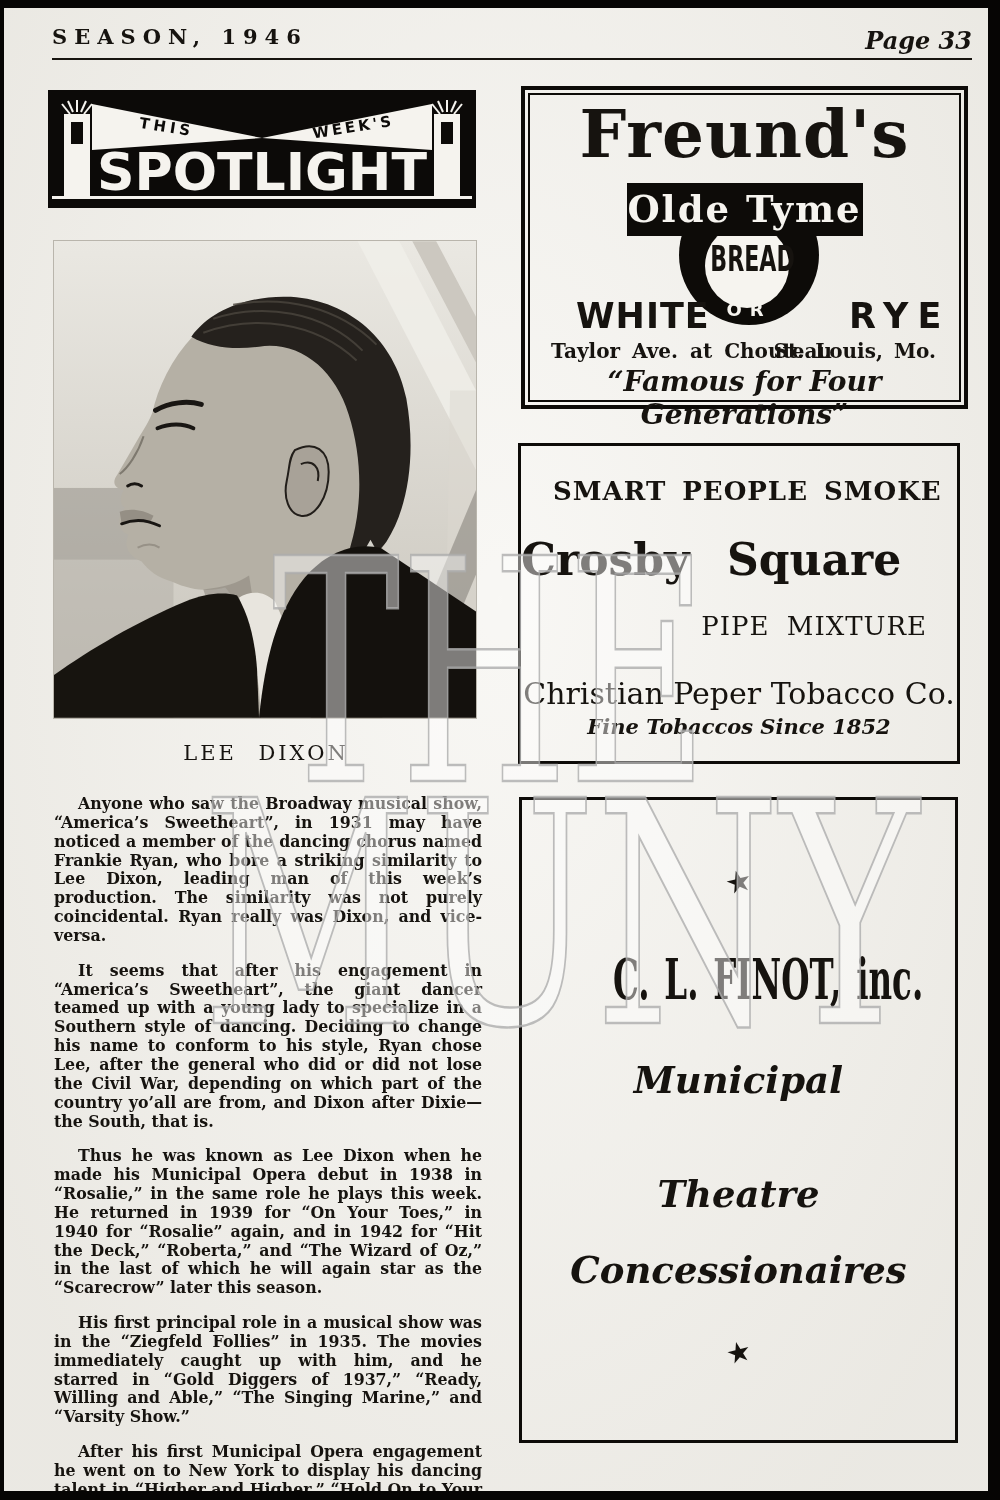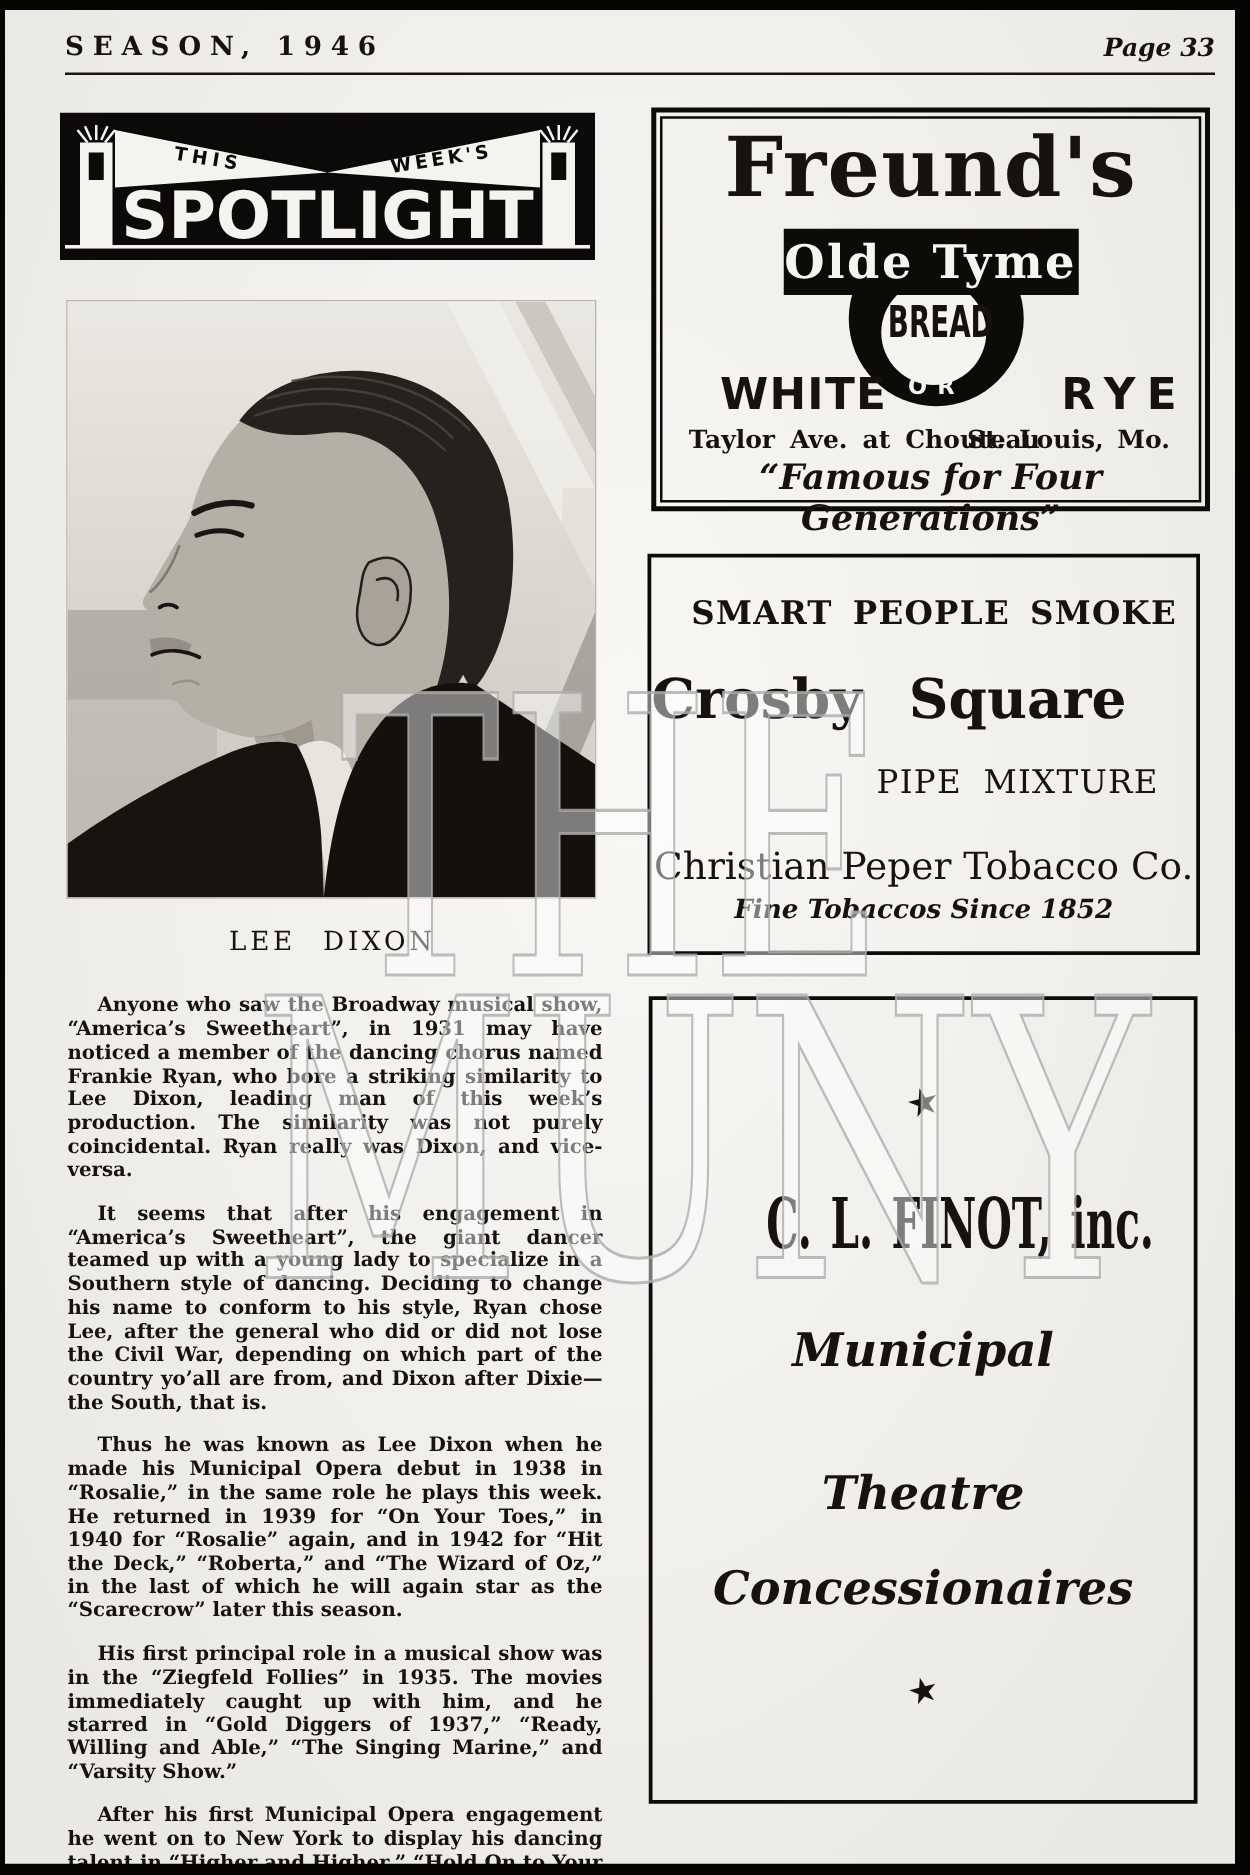--- a/index.html
+++ b/index.html
@@ -8,21 +8,21 @@
     background:#f2f0ea;
     background-image: radial-gradient(ellipse at 50% 40%, rgba(255,255,255,.5), rgba(0,0,0,.03) 85%);
     font-family:"DejaVu Serif", serif; color:#16130f; overflow:hidden;
   }
   .frame { position:absolute; inset:0; border-style:solid; border-color:#060504;
            border-width:8px 12px 9px 4px; z-index:100; pointer-events:none; }
   .abs { position:absolute; }
 
   
   .hdr-title { left:52px; top:24px; font-size:21px; font-weight:bold; letter-spacing:7px; }
-  .hdr-page  { top:26px; right:28px; font-size:20px; font-weight:bold; font-style:italic; }
+  .hdr-page  { top:26px; right:28px; font-size:24px; font-weight:bold; font-style:italic; }
   .hdr-rule  { left:52px; right:28px; top:58px; height:2px; background:#17140f; }
 
   
   .banner { left:48px; top:90px; width:428px; height:118px; }
   .photo  { left:53px; top:240px; width:424px; height:479px; border:1px solid #b9b5ac; box-sizing:border-box; }
   .caption{ left:36px; top:741px; width:460px; text-align:center; font-size:21px; font-weight:normal;
             letter-spacing:3px; word-spacing:12px; }
   .article{ left:38px; top:779px; width:460px; font-size:15.8px; line-height:18.85px;
             font-weight:bold; text-align:justify; }
   .article p { margin:16px; text-indent:24px; }

